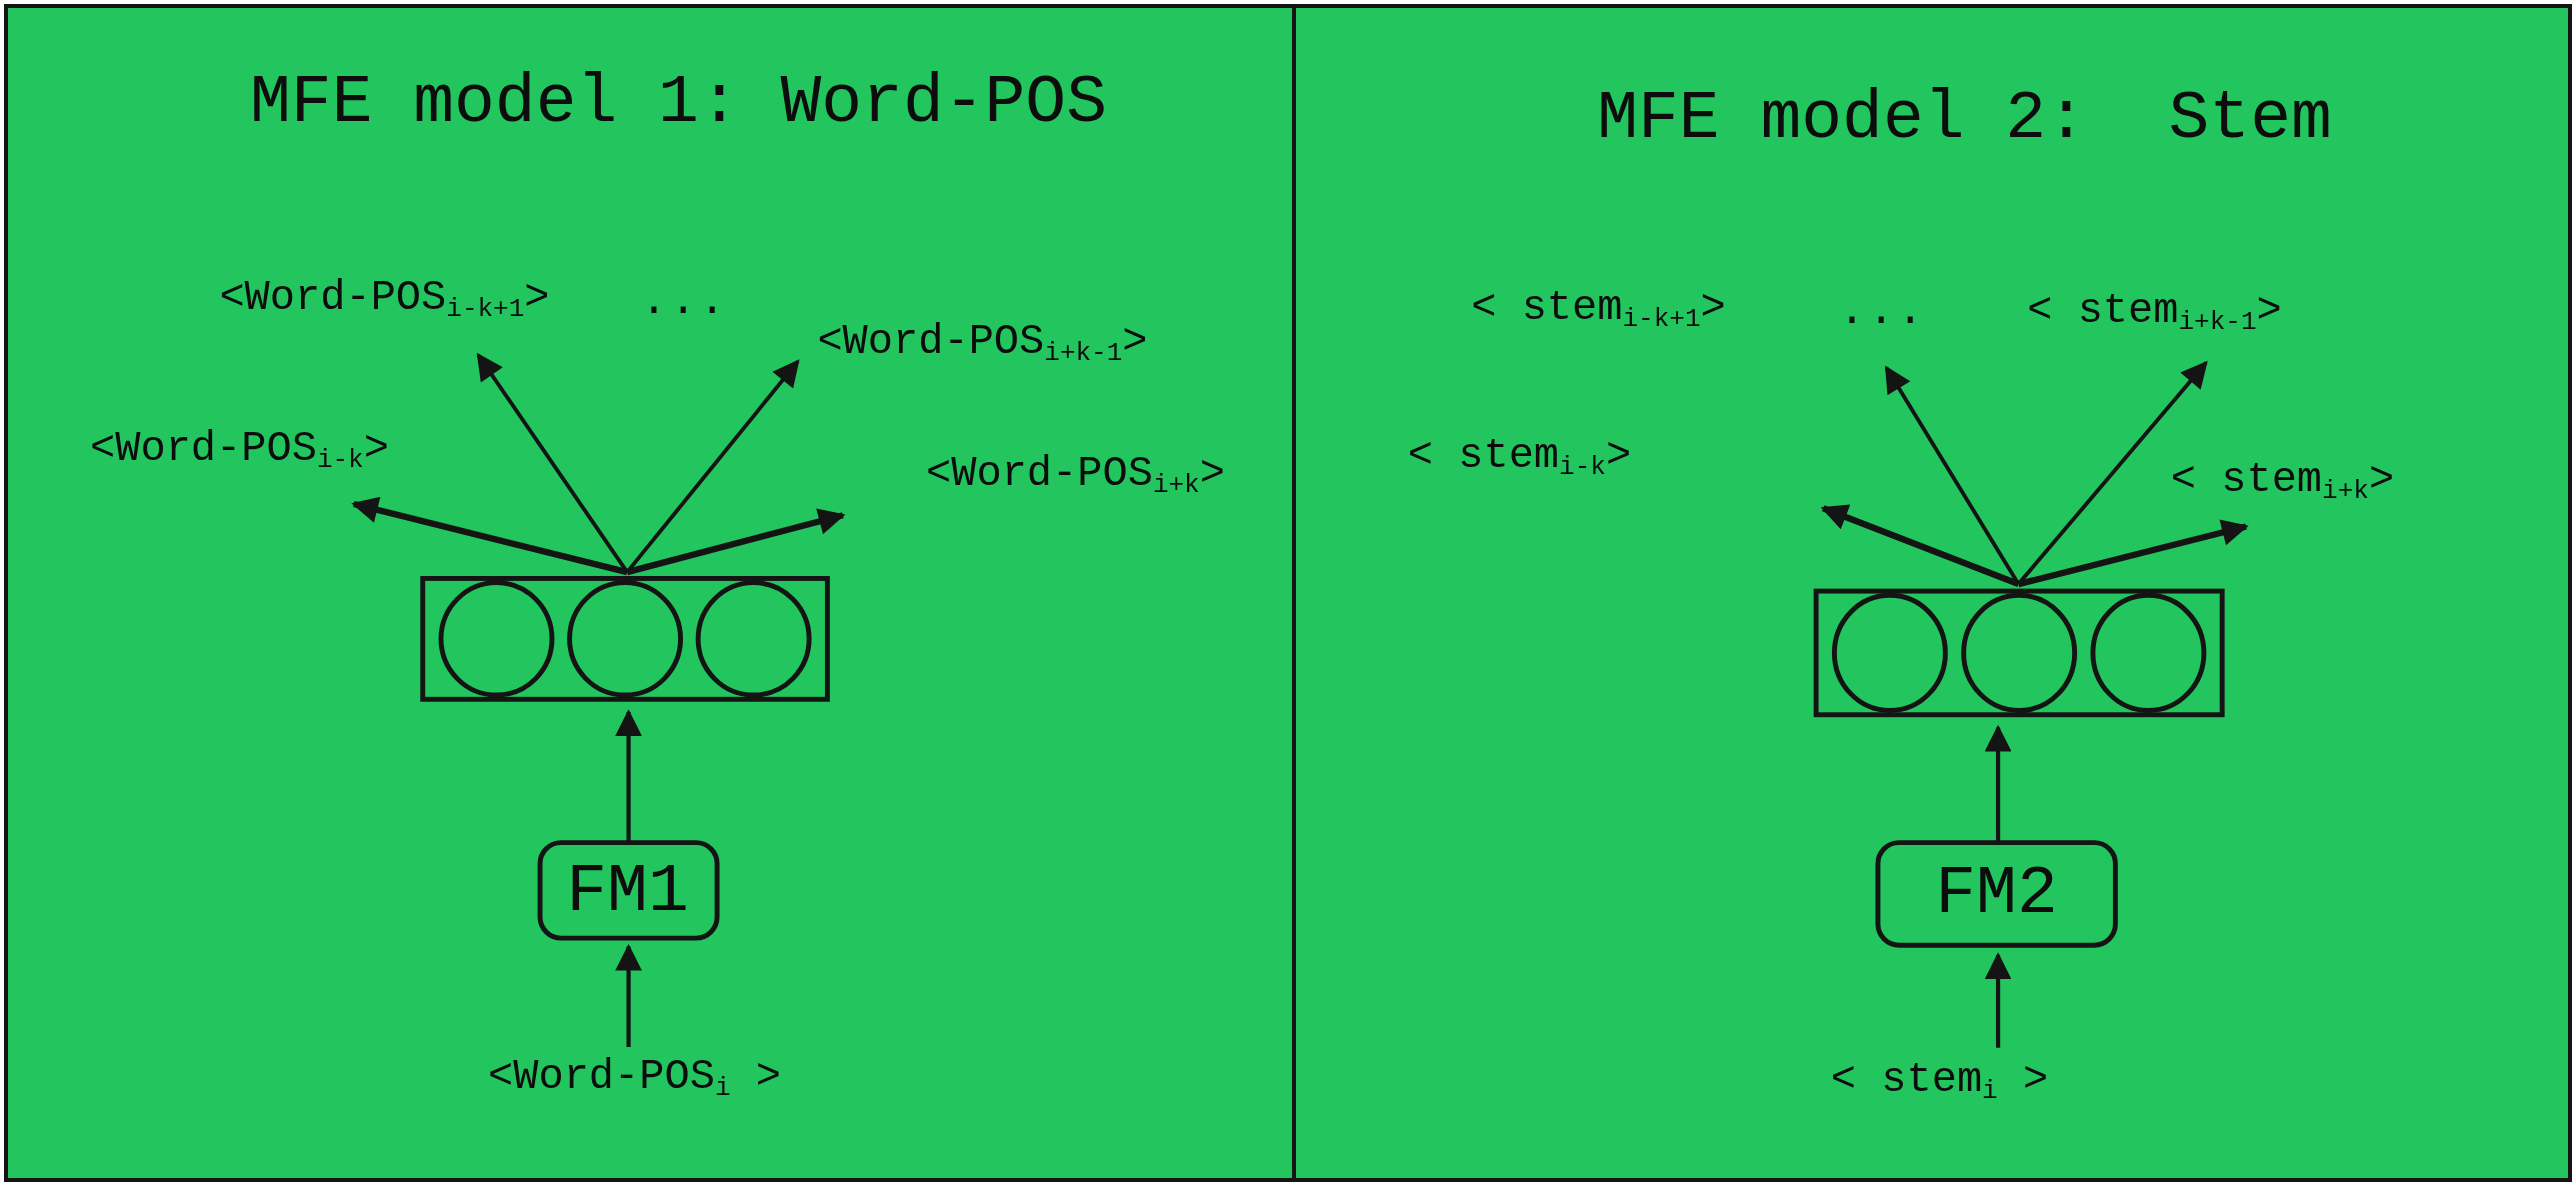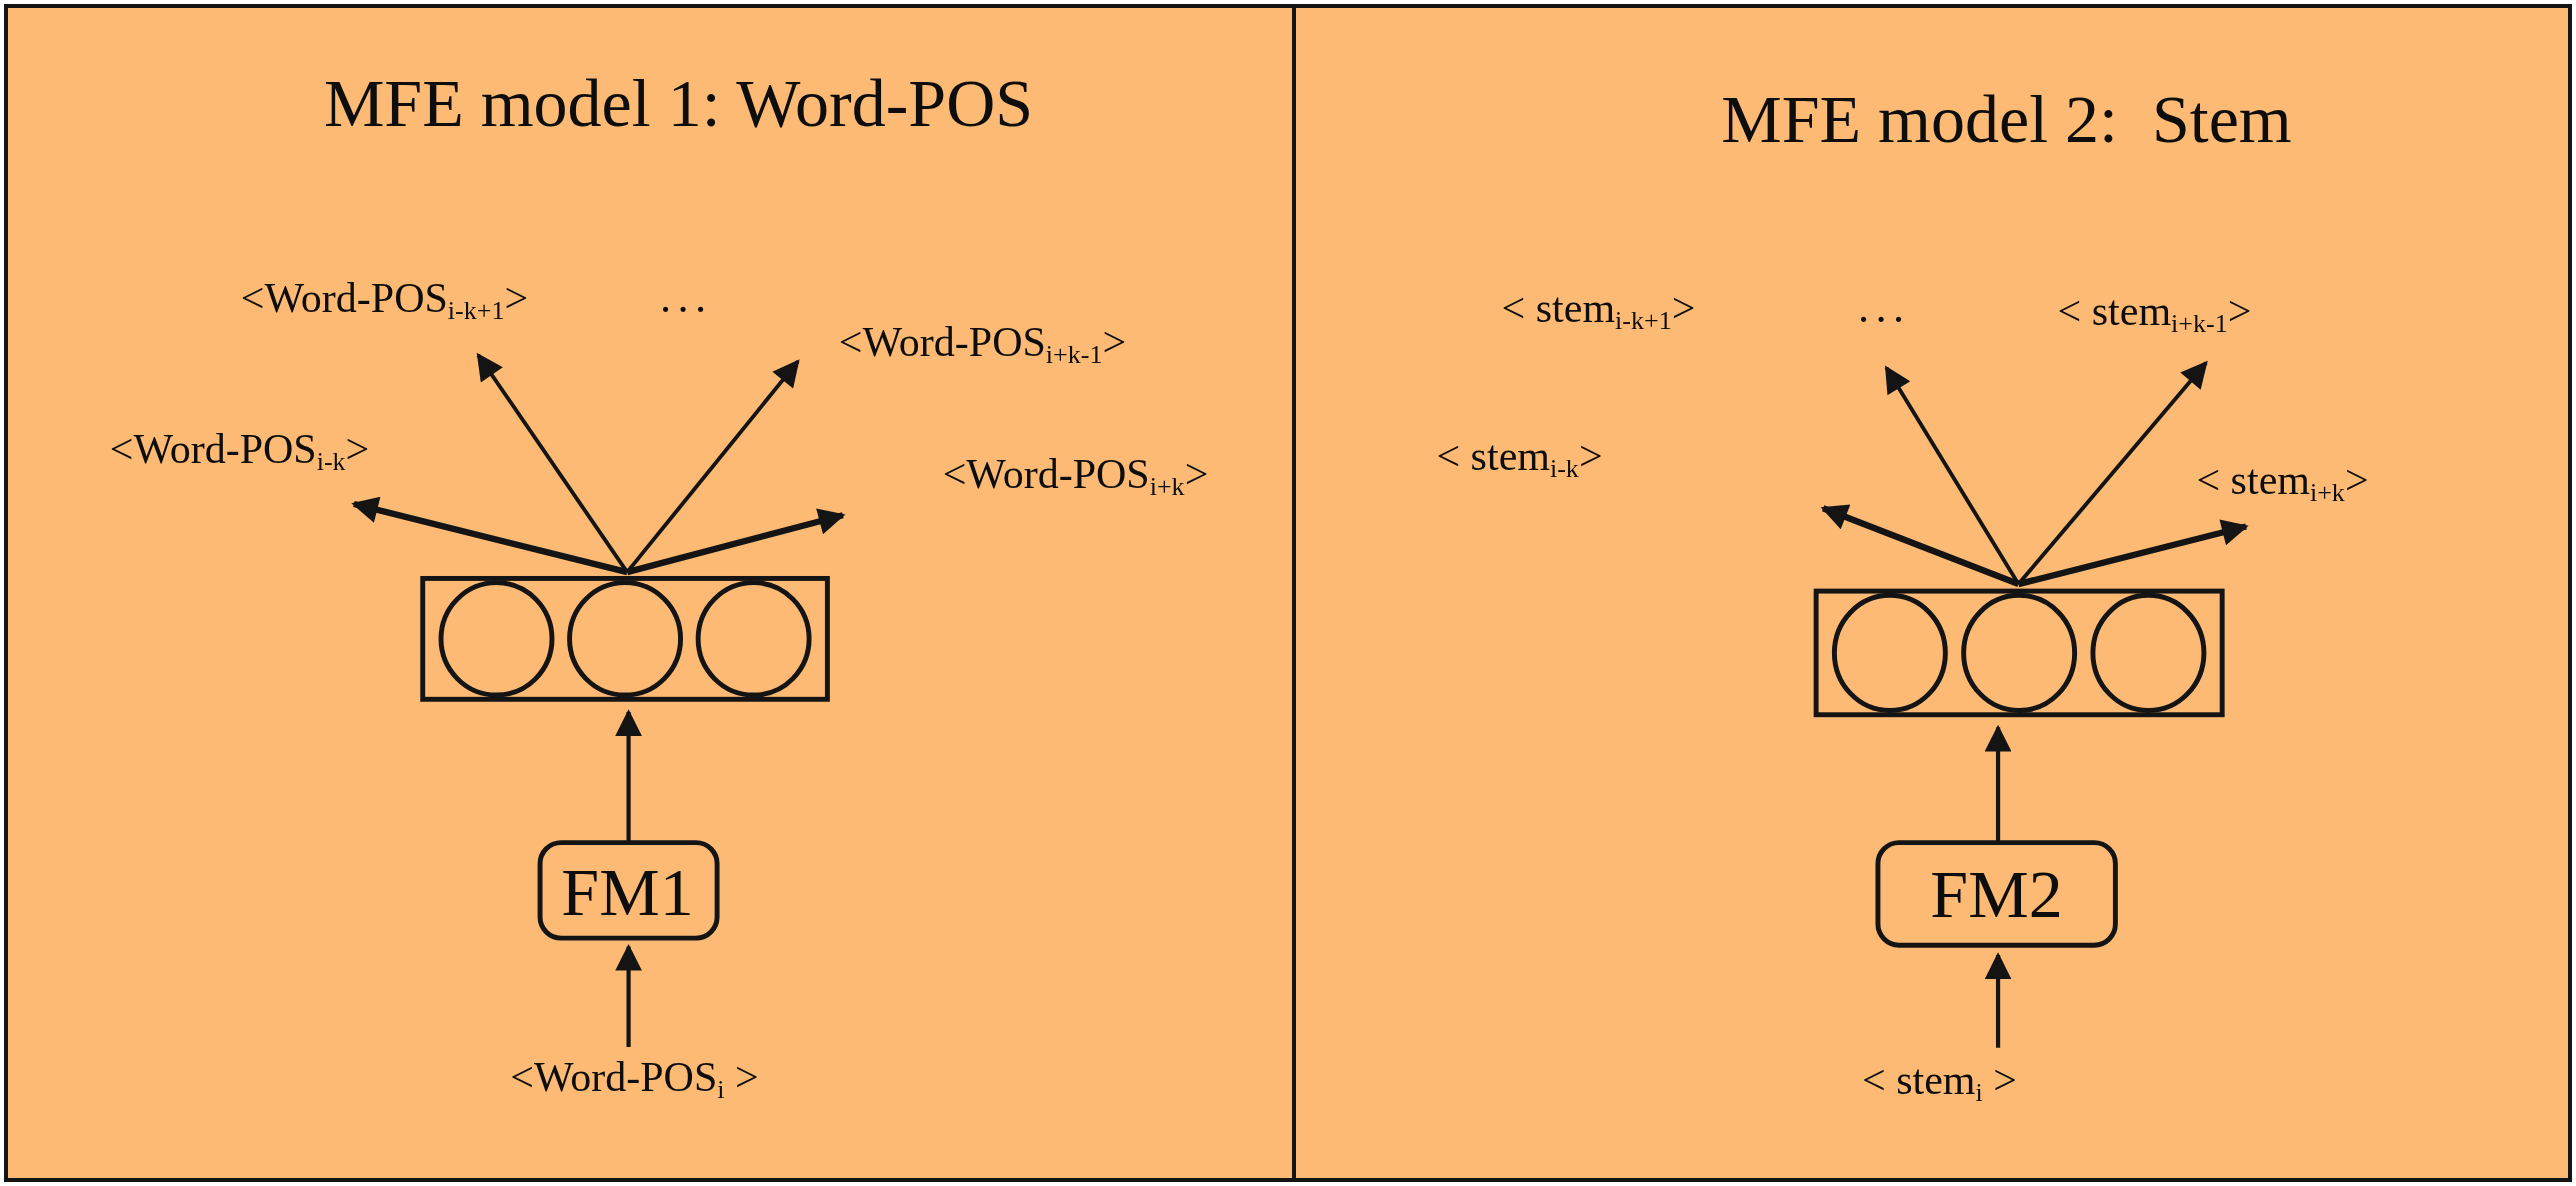--- a/index.html
+++ b/index.html
@@ -1,23 +1,23 @@
 <!DOCTYPE html>
 <html style="font-size:11.2px"><head>
 <meta charset="utf-8">
 <style>
   html,body{margin:0;padding:0;background:#ffffff;}
   .frame{
     position:relative;
     width:2568px;height:1178px;
     margin:3.5px;
-    background:#fdba74;
+    background:#22c55e;
     border:4.2px solid #141414;
     box-sizing:border-box;
-    font-family:Liberation Serif, serif;
+    font-family:Liberation Mono, monospace;
     color:#0d0d0d;
     overflow:hidden;
   }
   .divider{
     position:absolute;top:0;bottom:0;left:1284px;width:4.2px;background:#141414;
   }
   .panel{position:absolute;top:0;bottom:0;width:1284px;}
   .panel.left{left:0;}
   .panel.right{left:1288px;}
   .panel-svg{position:absolute;left:0;top:0;width:1284px;height:1169px;}
@@ -108,21 +108,21 @@
       <ellipse class="shape" cx="845" cy="918" rx="79" ry="82" stroke-width="7"></ellipse>
       <ellipse class="shape" cx="1029" cy="918" rx="79" ry="82" stroke-width="7"></ellipse>
       <ellipse class="shape" cx="1213" cy="918" rx="79" ry="82" stroke-width="7"></ellipse>
 
       <line class="shape" x1="999" y1="1186" x2="999" y2="1024" stroke-width="6" marker-end="url(#ah2)"></line>
       <line class="shape" x1="999" y1="1480" x2="999" y2="1348" stroke-width="6" marker-end="url(#ah2)"></line>
 
       <rect class="shape" x="828" y="1188" width="338" height="146" rx="30" stroke-width="7"></rect>
     </svg>
 
-    <div class="title" style="left:711px;top:74px;">MFE model 2:  Stem</div>
+    <div class="title" style="left:669px;top:74px;">MFE model 2:  Stem</div>
 
     <div class="node-label" style="left:303px;top:278px;"><span>&lt; stem</span><sub>i-k+1</sub><span>&gt;</span></div>
 
     <div class="dots" style="left:587px;top:290px;">···</div>
 
     <div class="node-label" style="left:859px;top:281px;"><span>&lt; stem</span><sub>i+k-1</sub><span>&gt;</span></div>
 
     <div class="node-label" style="left:224px;top:426px;"><span>&lt; stem</span><sub>i-k</sub><span>&gt;</span></div>
 
     <div class="node-label" style="left:987px;top:450px;"><span>&lt; stem</span><sub>i+k</sub><span>&gt;</span></div>

